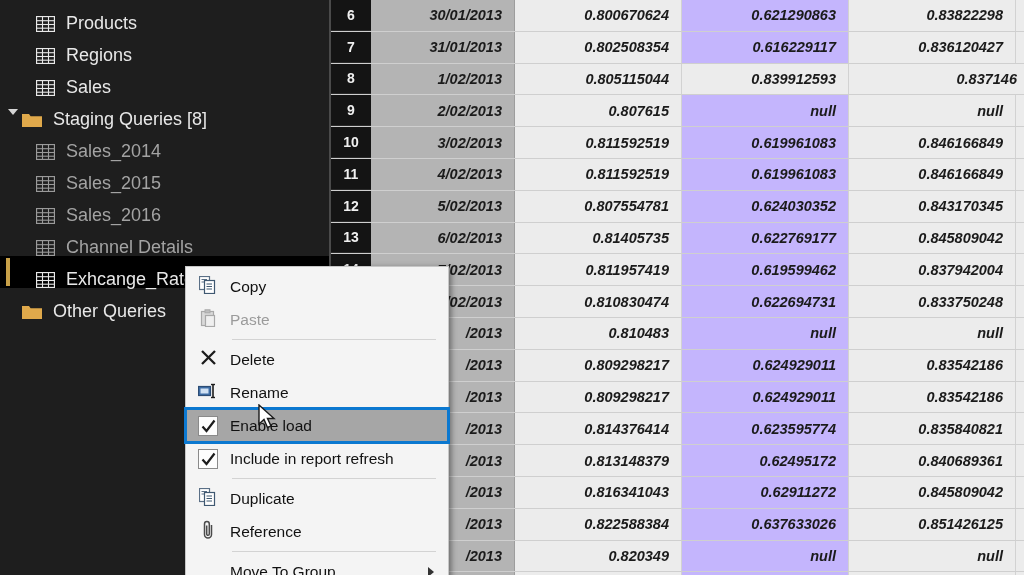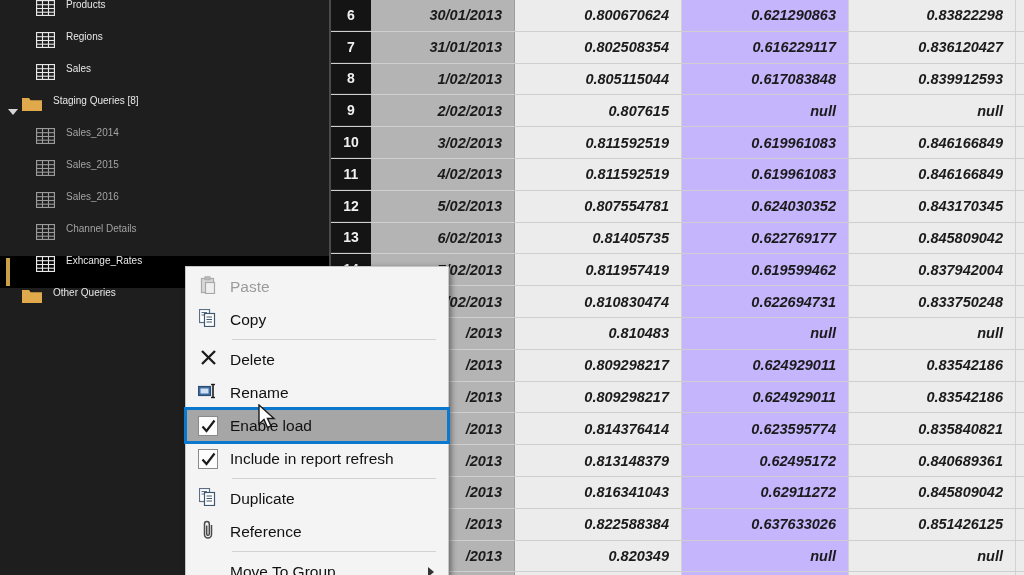--- a/index.html
+++ b/index.html
@@ -22,25 +22,25 @@
     background: #1e1e1e;
     padding-top: 0;
   }
   .sidebar-divider {
     position: absolute; left: 329px; top: 0;
     width: 2px; height: 575px;
     background: #4a4a4a;
   }
   .q-item {
     position: relative;
-    display: flex; align-items: flex-start;
+    display: flex; align-items: flex-end;
     height: 32px;
     padding-left: 36px;
     color: #e8e8e8;
-    font-size: 10px;
+    font-size: 18px;
     white-space: nowrap;
   }
   .q-item.group   { padding-left: 22px; }
   .q-item.selected {
     background: #000000;
   }
   .q-item.selected .accent {
     position: absolute; left: 6px; top: 2px;
     width: 4px; height: 28px;
     background: #c8a048;
@@ -327,21 +327,20 @@
           <div class="cell c-date">31/01/2013</div>
           <div class="cell c-v">0.802508354</div>
           <div class="cell c-v alt">0.616229117</div>
           <div class="cell c-v">0.836120427</div>
           <div class="cell c-last">0.837955</div>
         </div>
         <div class="row">
           <div class="cell c-num">8</div>
           <div class="cell c-date">1/02/2013</div>
           <div class="cell c-v">0.805115044</div>
-          <div class="cell c-v alt">0.617083848</div>
           <div class="cell c-v">0.839912593</div>
           <div class="cell c-last">0.837146</div>
         </div>
         <div class="row">
           <div class="cell c-num">9</div>
           <div class="cell c-date">2/02/2013</div>
           <div class="cell c-v">0.807615</div>
           <div class="cell c-v alt">null</div>
           <div class="cell c-v">null</div>
           <div class="cell c-last">0.84</div>
@@ -464,44 +463,44 @@
           <div class="cell c-v">0.821290851</div>
           <div class="cell c-v alt">0.633902907</div>
           <div class="cell c-v">0.845880568</div>
           <div class="cell c-last">0.85203</div>
         </div>
       </div>
   </div>
 
   <div class="ctxmenu">
     <div id="ctx-items">
-        <div class="mi disabled">
-          <span class="mi-ico">
-            <span><svg width="18" height="18" viewBox="0 0 18 18">
-                <rect x="2.5" y="2.5" width="12" height="14" fill="#d9d9d9" stroke="#a8a8a8" stroke-width="1.2"></rect>
-                <rect x="6" y="0.8" width="5" height="3" fill="#bdbdbd" stroke="#a8a8a8" stroke-width="1"></rect>
-                <rect x="6.5" y="6.5" width="9" height="11" fill="#efefef" stroke="#a8a8a8" stroke-width="1.2"></rect>
-              </svg></span>
-          </span>
-          <span class="mi-label">Paste</span>
-        </div>
         <div class="mi">
           <span class="mi-ico">
             <span><svg width="18" height="18" viewBox="0 0 18 18">
                 <rect x="0.5" y="0.5" width="10" height="13" fill="#fff" stroke="#5a6f86" stroke-width="1.2"></rect>
                 <line x1="2.5" y1="3.5" x2="8" y2="3.5" stroke="#5a6f86"></line>
                 <line x1="2.5" y1="6" x2="8" y2="6" stroke="#5a6f86"></line>
                 <rect x="5.5" y="4.5" width="10" height="13" fill="#fff" stroke="#3f5871" stroke-width="1.2"></rect>
                 <line x1="7.5" y1="8" x2="13" y2="8" stroke="#3f5871"></line>
                 <line x1="7.5" y1="10.5" x2="13" y2="10.5" stroke="#3f5871"></line>
                 <line x1="7.5" y1="13" x2="13" y2="13" stroke="#3f5871"></line>
               </svg></span>
           </span>
           <span class="mi-label">Copy</span>
         </div>
+        <div class="mi disabled">
+          <span class="mi-ico">
+            <span><svg width="18" height="18" viewBox="0 0 18 18">
+                <rect x="2.5" y="2.5" width="12" height="14" fill="#d9d9d9" stroke="#a8a8a8" stroke-width="1.2"></rect>
+                <rect x="6" y="0.8" width="5" height="3" fill="#bdbdbd" stroke="#a8a8a8" stroke-width="1"></rect>
+                <rect x="6.5" y="6.5" width="9" height="11" fill="#efefef" stroke="#a8a8a8" stroke-width="1.2"></rect>
+              </svg></span>
+          </span>
+          <span class="mi-label">Paste</span>
+        </div>
         <div class="mi-sep"></div>
         <div class="mi">
           <span class="mi-ico">
             <span><svg width="17" height="17" viewBox="0 0 17 17">
                 <line x1="2" y1="2" x2="15" y2="15" stroke="#1b1b1b" stroke-width="2.3"></line>
                 <line x1="15" y1="2" x2="2" y2="15" stroke="#1b1b1b" stroke-width="2.3"></line>
               </svg></span>
           </span>
           <span class="mi-label">Delete</span>
         </div>

